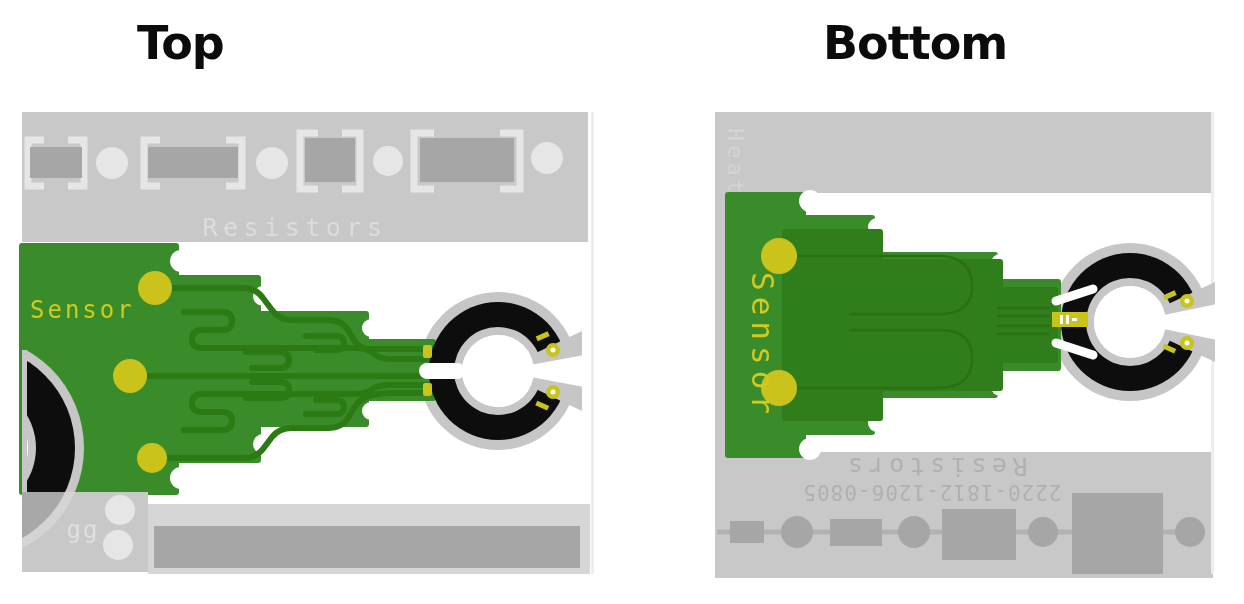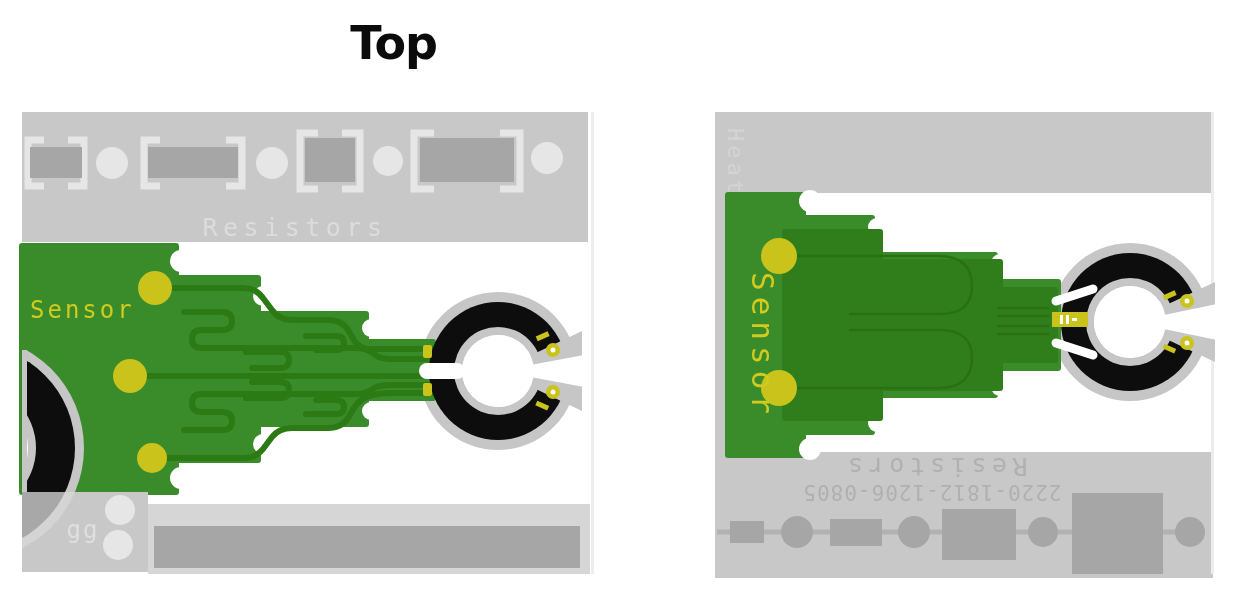--- a/index.html
+++ b/index.html
@@ -1,18 +1,18 @@
 <!DOCTYPE html>
 <html><head>
 <meta charset="utf-8">
 <style>
   html,body{margin:0;padding:0;background:#ffffff;}
   .stage{position:relative;width:1244px;height:604px;background:#fff;overflow:hidden;
          font-family:"DejaVu Sans","Liberation Sans",sans-serif;}
-  .title{position:absolute;top:18px;width:300px;text-align:right;
+  .title{position:absolute;top:18px;width:300px;text-align:left;
          font-family:"DejaVu Sans","Liberation Sans",sans-serif;
          font-weight:bold;font-size:46px;letter-spacing:-1px;color:#0b0b0b;line-height:1.1;}
   .title-top{left:137px;}
   .title-bottom{left:823px;}
   svg{position:absolute;left:0;top:0;}
 
   
   .st   {fill:#c8c8c8;}            
   .stlt {fill:#d6d6d6;}            
   .comp {fill:#a6a6a6;}            
@@ -36,20 +36,21 @@
   .t-sensv {fill:#d2ca1e;font:31px "DejaVu Sans Mono",monospace;letter-spacing:6px;}
   .t-heat  {fill:#d4d4d4;font:22px "DejaVu Sans Mono",monospace;letter-spacing:4px;}
   .t-gg    {fill:#dfdfdf;font:24px "DejaVu Sans Mono",monospace;letter-spacing:2px;}
 </style>
 </head>
 <body>
 
 <div class="stage">
 
   <div class="title title-top">Top</div>
+  <div class="title title-bottom">Bottom</div>
 
   <svg width="1244" height="604" viewBox="0 0 1244 604">
     <defs>
       <clipPath id="clipLRing">
           <rect x="27" y="246" width="561" height="326"></rect>
         </clipPath>
       <clipPath id="clipLStrip">
           <rect x="22" y="492" width="126" height="80"></rect>
         </clipPath>
     </defs>

